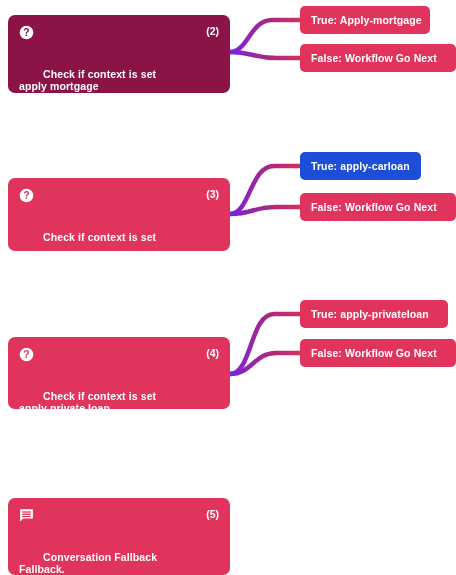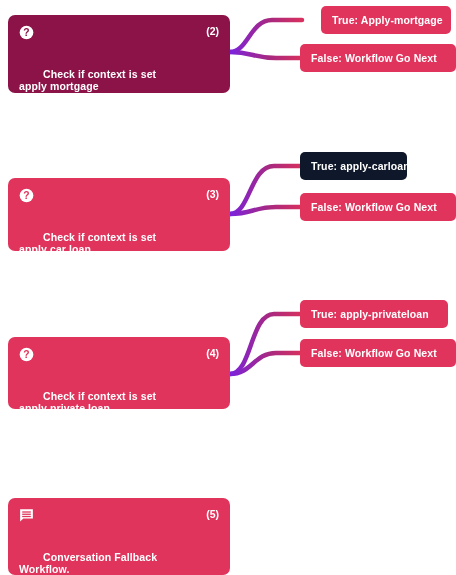--- a/index.html
+++ b/index.html
@@ -140,21 +140,20 @@
 
   <div class="node" style="left:8px; top:178px; width:222px; height:73px; background:#E0345C;">
     <div class="node-head">
       <svg class="node-icon" viewBox="0 0 16 16">
         <circle cx="8" cy="8" r="7.3" fill="#ffffff"></circle>
         <text x="8" y="12.2" font-family="Liberation Sans, sans-serif" font-size="11" font-weight="bold" fill="#E0345C" text-anchor="middle">?</text>
       </svg>
       <span class="node-title">Check if context is set</span>
       <span class="node-index">(3)</span>
     </div>
-    <div class="node-sub">apply car loan</div>
   </div>
 
   <div class="node" style="left:8px; top:337px; width:222px; height:72px; background:#E0345C;">
     <div class="node-head">
       <svg class="node-icon" viewBox="0 0 16 16">
         <circle cx="8" cy="8" r="7.3" fill="#ffffff"></circle>
         <text x="8" y="12.2" font-family="Liberation Sans, sans-serif" font-size="11" font-weight="bold" fill="#E0345C" text-anchor="middle">?</text>
       </svg>
       <span class="node-title">Check if context is set</span>
       <span class="node-index">(4)</span>
@@ -166,28 +165,28 @@
     <div class="node-head">
       <svg class="node-icon" viewBox="0 0 16 16">
         <path d="M1.2 1.2 H14.8 V11.2 H4.6 L1.2 14.3 Z" fill="#ffffff"></path>
         <rect x="3.4" y="3.6" width="9.2" height="1.35" fill="#E0345C"></rect>
         <rect x="3.4" y="6.0" width="9.2" height="1.35" fill="#E0345C"></rect>
         <rect x="3.4" y="8.4" width="9.2" height="1.35" fill="#E0345C"></rect>
       </svg>
       <span class="node-title">Conversation Fallback</span>
       <span class="node-index">(5)</span>
     </div>
-    <div class="node-sub">Workflow.</div>
+    <div class="node-sub">Fallback.</div>
   </div>
 
-  <div class="chip" style="left:300px; top:6px; width:130px; height:28px; background:#E0345C;margin-left:21px;">True: Apply-mortgage</div>
+  <div class="chip" style="left:300px; top:6px; width:130px; height:28px; background:#E0345C;">True: Apply-mortgage</div>
 
   <div class="chip" style="left:300px; top:44px; width:156px; height:28px; background:#E0345C;">False: Workflow Go Next</div>
 
-  <div class="chip" style="left:300px; top:152px; width:107px; height:28px; background:#0f172a;">True: apply-carloan</div>
+  <div class="chip" style="left:300px; top:152px; width:121px; height:28px; background:#1d4ed8;">True: apply-carloan</div>
 
   <div class="chip" style="left:300px; top:193px; width:156px; height:28px; background:#E0345C;">False: Workflow Go Next</div>
 
   <div class="chip" style="left:300px; top:300px; width:148px; height:28px; background:#E0345C;">True: apply-privateloan</div>
 
   <div class="chip" style="left:300px; top:339px; width:156px; height:28px; background:#E0345C;">False: Workflow Go Next</div>
 
 </div>
 
 </body></html>

